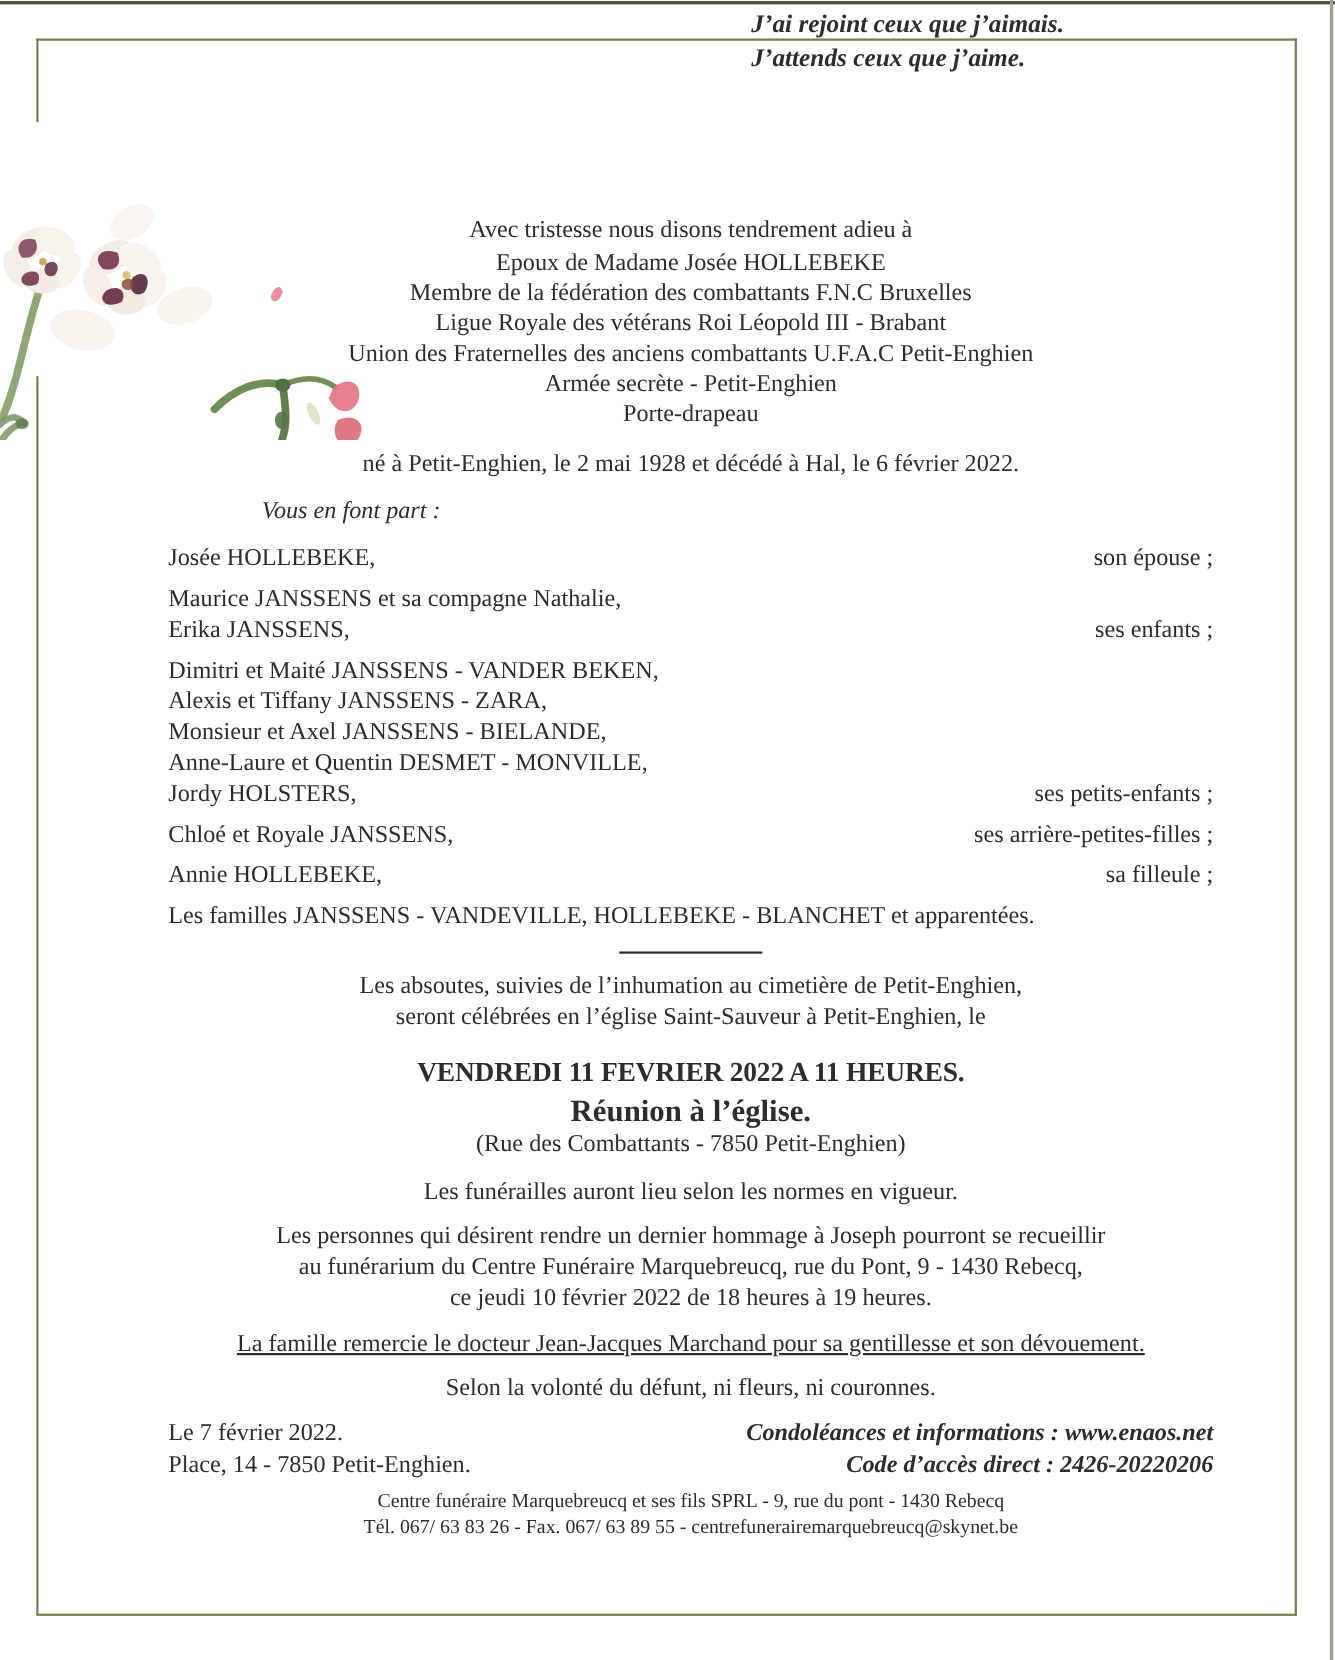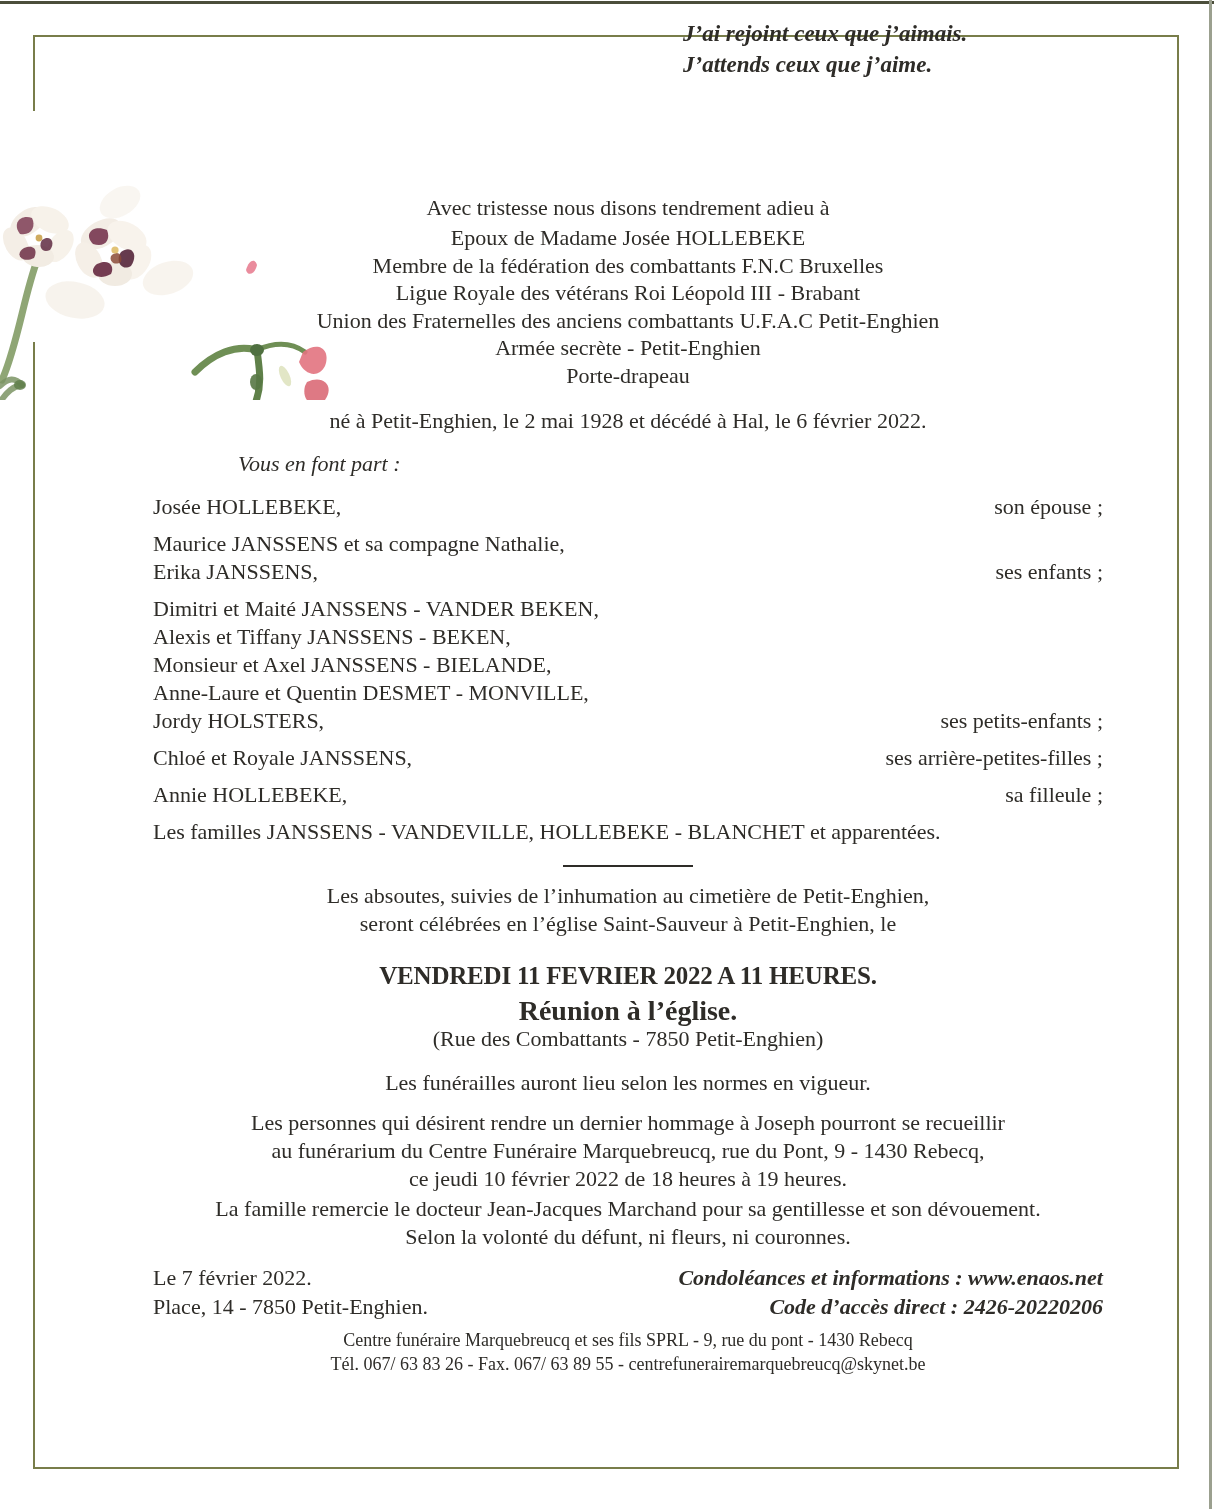--- a/index.html
+++ b/index.html
@@ -17,21 +17,21 @@
   .frame-bottom{position:absolute;left:33px;top:1467px;width:1146px;height:2px;background:#787d4a;}
   .frame-right{position:absolute;left:1177px;top:35px;width:2px;height:1434px;background:#787d4a;}
   .frame-left-stub{position:absolute;left:33px;top:35px;width:2px;height:76px;background:#787d4a;}
   .frame-left-main{position:absolute;left:33px;top:342px;width:2px;height:1126px;background:#787d4a;}
 
   .orchid{position:absolute;left:0;top:172px;width:348px;height:228px;}
 
   .content{position:absolute;left:153px;top:88px;width:950px;}
 
   .quote{
-    position:absolute;left:683px;top:18px;width:270px;
+    position:absolute;left:683px;top:6px;width:270px;
     font-style:italic;font-weight:bold;font-size:23px;line-height:31px;
     text-align:left;white-space:nowrap;
   }
 
   .intro{margin-top:107px;text-align:center;font-size:22px;}
   .deceased-name{margin-top:16px;text-align:center;font-size:35px;font-weight:bold;letter-spacing:-0.3px;}
   .sub-roles{margin-top:3px;text-align:center;font-size:22px;line-height:27.5px;}
   .life-dates{margin-top:19px;text-align:center;font-size:22px;}
   .part-heading{margin-top:17px;padding-left:85px;font-style:italic;font-size:22px;text-align:left;}
 
@@ -42,22 +42,22 @@
 
   .divider{width:130px;height:0;border-top:2px solid #2e2c28;margin:19px auto 0 auto;}
 
   .center-par{text-align:center;font-size:22px;line-height:28px;}
   .ceremony-intro{margin-top:15px;}
   .ceremony-datetime{margin-top:24px;font-size:25px;font-weight:bold;letter-spacing:-0.2px;}
   .ceremony-meeting{margin-top:7px;font-size:28px;font-weight:bold;}
   .ceremony-address{margin-top:0px;font-size:22px;}
   .covid-note{margin-top:16px;}
   .visitation{margin-top:12px;}
-  .thanks{margin-top:2px;}
-  .wishes{margin-top:0;}
+  .thanks{margin-top:14px;text-decoration:underline;}
+  .wishes{margin-top:12px;}
 
   .bottom-row{display:flex;justify-content:space-between;margin-top:12px;font-size:22px;line-height:29px;}
   .issued{text-align:left;}
   .condolences{text-align:right;font-weight:bold;font-style:italic;}
 
   .footer{margin-top:7px;text-align:center;font-size:18px;line-height:24px;}
 </style>
 </head>
 <body>
 
@@ -150,21 +150,21 @@
       <span>Maurice JANSSENS et sa compagne Nathalie,</span>
     </div>
     <div class="family-row">
       <span>Erika JANSSENS,</span>
       <span class="role">ses enfants ;</span>
     </div>
     <div class="family-row gap">
       <span>Dimitri et Maité JANSSENS - VANDER BEKEN,</span>
     </div>
     <div class="family-row">
-      <span>Alexis et Tiffany JANSSENS - BEKEN,</span>
+      <span>Alexis et Tiffany JANSSENS - ZARA,</span>
     </div>
     <div class="family-row">
       <span>Monsieur et Axel JANSSENS - BIELANDE,</span>
     </div>
     <div class="family-row">
       <span>Anne-Laure et Quentin DESMET - MONVILLE,</span>
     </div>
     <div class="family-row">
       <span>Jordy HOLSTERS,</span>
       <span class="role">ses petits-enfants ;</span>

